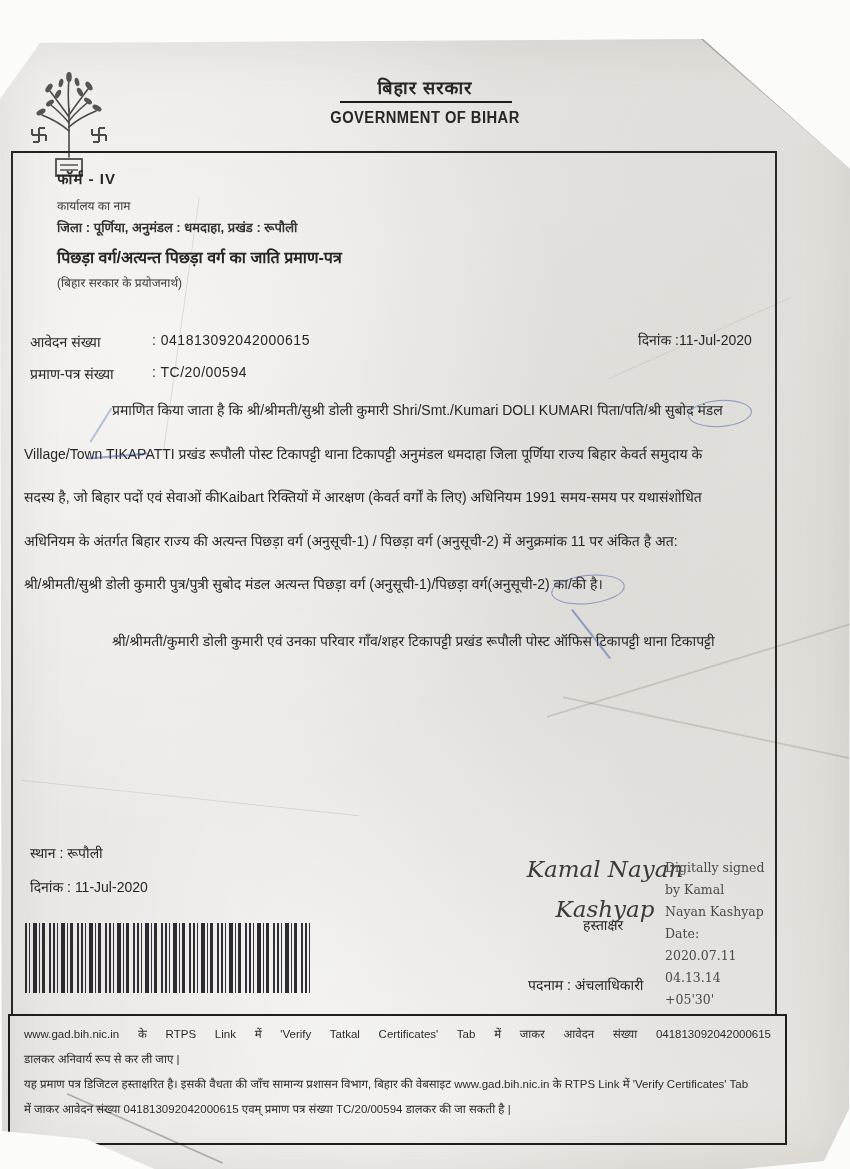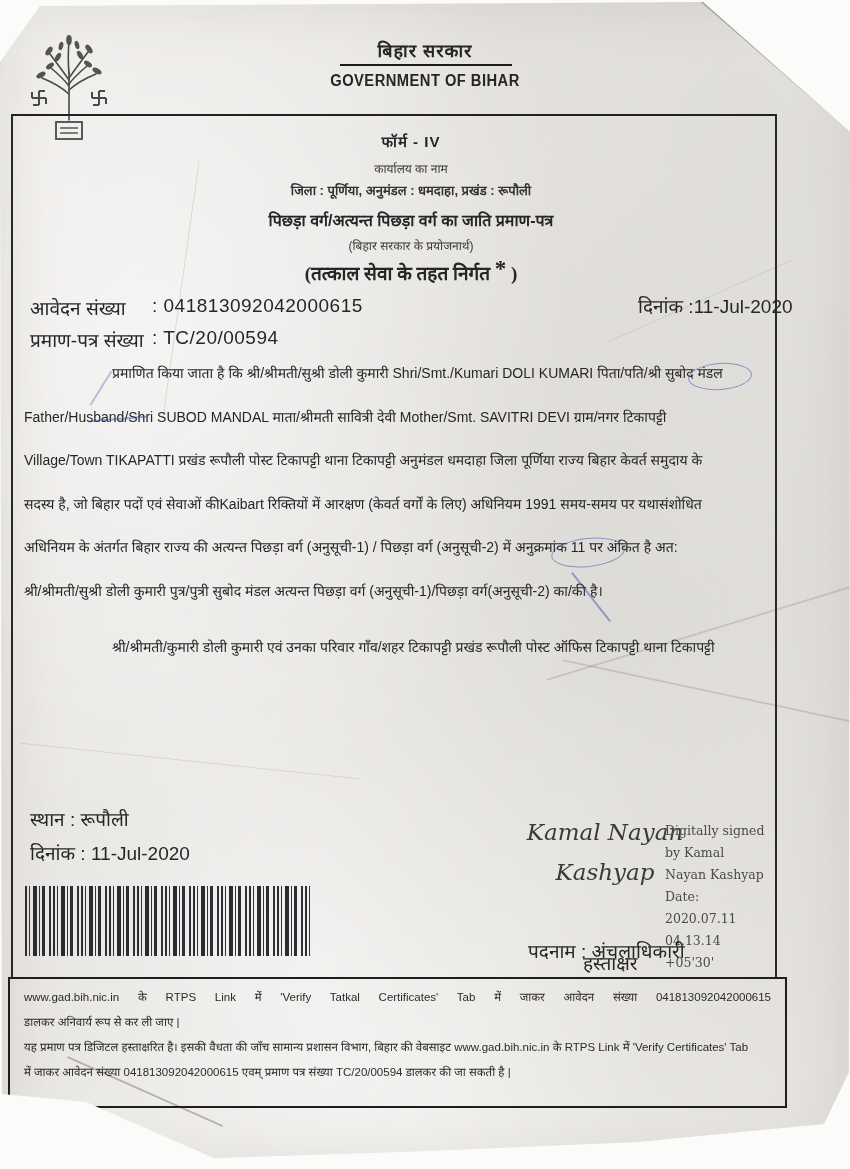--- a/index.html
+++ b/index.html
@@ -8,21 +8,21 @@
   
   .paper{position:absolute;inset:0;
     clip-path:polygon(0px 62px,40px 6px,703px 2px,850px 132px,849px 1072px,
       824px 1124px,638px 1142px,400px 1152px,214px 1158px,86px 1102px,2px 1094px);
     background:
       radial-gradient(ellipse at 18% 28%, rgba(255,255,255,.55), transparent 42%),
       radial-gradient(ellipse at 72% 55%, rgba(175,170,162,.22), transparent 52%),
       radial-gradient(ellipse at 38% 82%, rgba(255,255,255,.45), transparent 45%),
       radial-gradient(ellipse at 90% 15%, rgba(190,185,178,.25), transparent 40%),
       linear-gradient(115deg,#edebe8 0%,#e7e5e2 38%,#ecebe8 68%,#e3e0dc 100%);
-    box-shadow:inset 0 0 60px rgba(120,110,100,.18);}
+    box-shadow:inset 0 0 60px rgba(120,110,100,.18);margin-top:37px;}
   .fold-tr{position:absolute;left:690px;top:0;width:160px;height:145px;
     clip-path:polygon(13px 0,160px 130px,160px 0);
     background:linear-gradient(135deg,#f2f1ee,#e2dfda);}
   .fold-edge{position:absolute;left:697px;top:-4px;width:212px;height:2px;
     background:rgba(110,100,90,.5);transform:rotate(41deg);transform-origin:left top;}
   .crease{position:absolute;background:linear-gradient(to bottom,transparent,rgba(110,100,92,.28),transparent);}
   .c1{left:540px;top:630px;width:330px;height:3px;transform:rotate(-17deg);}
   .c2{left:560px;top:690px;width:300px;height:3px;transform:rotate(12deg);}
   .c3{left:20px;top:760px;width:340px;height:2px;transform:rotate(6deg);opacity:.6;}
   .c4{left:600px;top:300px;width:200px;height:2px;transform:rotate(-24deg);opacity:.55;}
@@ -33,48 +33,48 @@
   
   .rule-top{position:absolute;left:11px;top:114px;width:766px;height:2px;background:#22211f;}
   .rule-left{position:absolute;left:11px;top:114px;width:2px;height:864px;background:#2a2927;}
   .rule-right{position:absolute;left:775px;top:114px;width:2px;height:864px;background:#2a2927;}
   
   .hdr{position:absolute;left:0;top:0;width:850px;text-align:center;}
   .hdr-hi{position:absolute;left:0;right:0;top:38px;font-size:18px;font-weight:bold;letter-spacing:1px;}
   .hdr-rule{position:absolute;left:340px;top:64px;width:172px;height:2px;background:#1d1c1b;}
   .hdr-en{position:absolute;left:0;right:0;top:72px;font-size:16px;font-weight:bold;
           letter-spacing:.5px;transform:scaleX(.92);}
-  .ctr{position:absolute;left:26px;width:770px;text-align:center;}
+  .ctr{position:absolute;left:57px;width:770px;text-align:left;}
   .form-no{top:131px;font-size:15px;font-weight:bold;letter-spacing:1px;}
   .office-label{top:160px;font-size:12px;color:#3a3a38;}
   .office-line{top:181px;font-size:13px;color:#333331;font-weight:bold;}
   .cert-title{top:209px;font-size:16px;font-weight:bold;}
   .cert-sub{top:237px;font-size:12px;color:#3a3a38;}
   .tatkal{top:256px;font-size:19px;font-weight:600;font-family:"Liberation Serif",serif;}
   .tatkal .star{font-size:23px;font-weight:bold;vertical-align:4px;}
   
-  .lbl{position:absolute;font-size:19px;}
+  .lbl{position:absolute;font-size:14px;}
   .app-label{left:30px;top:295px;}
   .app-value{left:152px;top:295px;letter-spacing:.5px;}
   .date-right{left:638px;top:293px;}
   .cert-label{left:30px;top:327px;}
   .cert-value{left:152px;top:327px;letter-spacing:.5px;}
   
   .body-text{position:absolute;left:24px;top:352px;width:742px;font-size:14px;}
   .bline{line-height:43.5px;white-space:nowrap;}
   .bline.indent{text-indent:88px;}
   .bline.gap{margin-top:13px;}
   
   .place{left:30px;top:806px;}
   .fdate{left:30px;top:840px;}
   .sig-script{position:absolute;left:515px;top:812px;width:180px;text-align:center;
     font-family:"DejaVu Serif",serif;font-style:italic;font-size:23px;color:#3a3a3a;line-height:40px;}
   .digital{position:absolute;left:665px;top:820px;width:120px;
     font-family:"DejaVu Serif",serif;font-size:12.5px;line-height:22px;color:#4a4a48;}
-  .sig-label{left:583px;top:950px;}
+  .sig-label{left:583px;top:878px;}
   .desig{left:528px;top:938px;}
   
   .barcode{position:absolute;left:25px;top:886px;width:287px;height:70px;opacity:.88;
     background:repeating-linear-gradient(90deg,
       #15131a 0 2px,transparent 2px 4px,#1a1822 4px 5px,transparent 5px 8px,
       #121018 8px 12px,transparent 12px 14px,#1c1a24 14px 15px,transparent 15px 17px,
       #15131a 17px 20px,transparent 20px 24px,#191722 24px 26px,transparent 26px 28px);}
   
   .notebox{position:absolute;left:8px;top:977px;width:779px;height:131px;
     border:2px solid #1f1e1c;box-sizing:border-box;padding:6px 14px 0 14px;
@@ -147,35 +147,29 @@
 
     <div class="rule-top"></div>
     <div class="rule-left"></div>
     <div class="rule-right"></div>
 
     <div class="ctr form-no">फॉर्म - IV</div>
     <div class="ctr office-label">कार्यालय का नाम</div>
     <div class="ctr office-line">जिला : पूर्णिया, अनुमंडल : धमदाहा, प्रखंड : रूपौली</div>
     <div class="ctr cert-title">पिछड़ा वर्ग/अत्यन्त पिछड़ा वर्ग का जाति प्रमाण-पत्र</div>
     <div class="ctr cert-sub">(बिहार सरकार के प्रयोजनार्थ)</div>
-    <div class="ctr tatkal">
-      <span>(तत्काल सेवा के तहत निर्गत</span>
-      <span class="star">*</span>
-      <span>)</span>
-    </div>
 
     <div class="lbl app-label">आवेदन संख्या</div>
     <div class="lbl app-value">: 041813092042000615</div>
     <div class="lbl date-right">दिनांक :11-Jul-2020</div>
     <div class="lbl cert-label">प्रमाण-पत्र संख्या</div>
     <div class="lbl cert-value">: TC/20/00594</div>
 
     <div class="body-text">
       <div class="bline indent">प्रमाणित किया जाता है कि श्री/श्रीमती/सुश्री डोली कुमारी Shri/Smt./Kumari DOLI KUMARI पिता/पति/श्री सुबोद मंडल</div>
-      <div class="bline">Father/Husband/Shri SUBOD MANDAL माता/श्रीमती सावित्री देवी Mother/Smt. SAVITRI DEVI ग्राम/नगर टिकापट्टी</div>
       <div class="bline">Village/Town TIKAPATTI प्रखंड रूपौली पोस्ट टिकापट्टी थाना टिकापट्टी अनुमंडल धमदाहा जिला पूर्णिया राज्य बिहार केवर्त समुदाय के</div>
       <div class="bline">सदस्य है, जो बिहार पदों एवं सेवाओं कीKaibart रिक्तियों में आरक्षण (केवर्त वर्गों के लिए) अधिनियम 1991 समय-समय पर यथासंशोधित</div>
       <div class="bline">अधिनियम के अंतर्गत बिहार राज्य की अत्यन्त पिछड़ा वर्ग (अनुसूची-1) / पिछड़ा वर्ग (अनुसूची-2) में अनुक्रमांक 11 पर अंकित है अत:</div>
       <div class="bline">श्री/श्रीमती/सुश्री डोली कुमारी पुत्र/पुत्री सुबोद मंडल अत्यन्त पिछड़ा वर्ग (अनुसूची-1)/पिछड़ा वर्ग(अनुसूची-2) का/की है।</div>
       <div class="bline indent gap">श्री/श्रीमती/कुमारी डोली कुमारी एवं उनका परिवार गाँव/शहर टिकापट्टी प्रखंड रूपौली पोस्ट ऑफिस टिकापट्टी थाना टिकापट्टी</div>
     </div>
 
     <div class="lbl place">स्थान : रूपौली</div>
     <div class="lbl fdate">दिनांक : 11-Jul-2020</div>
 

